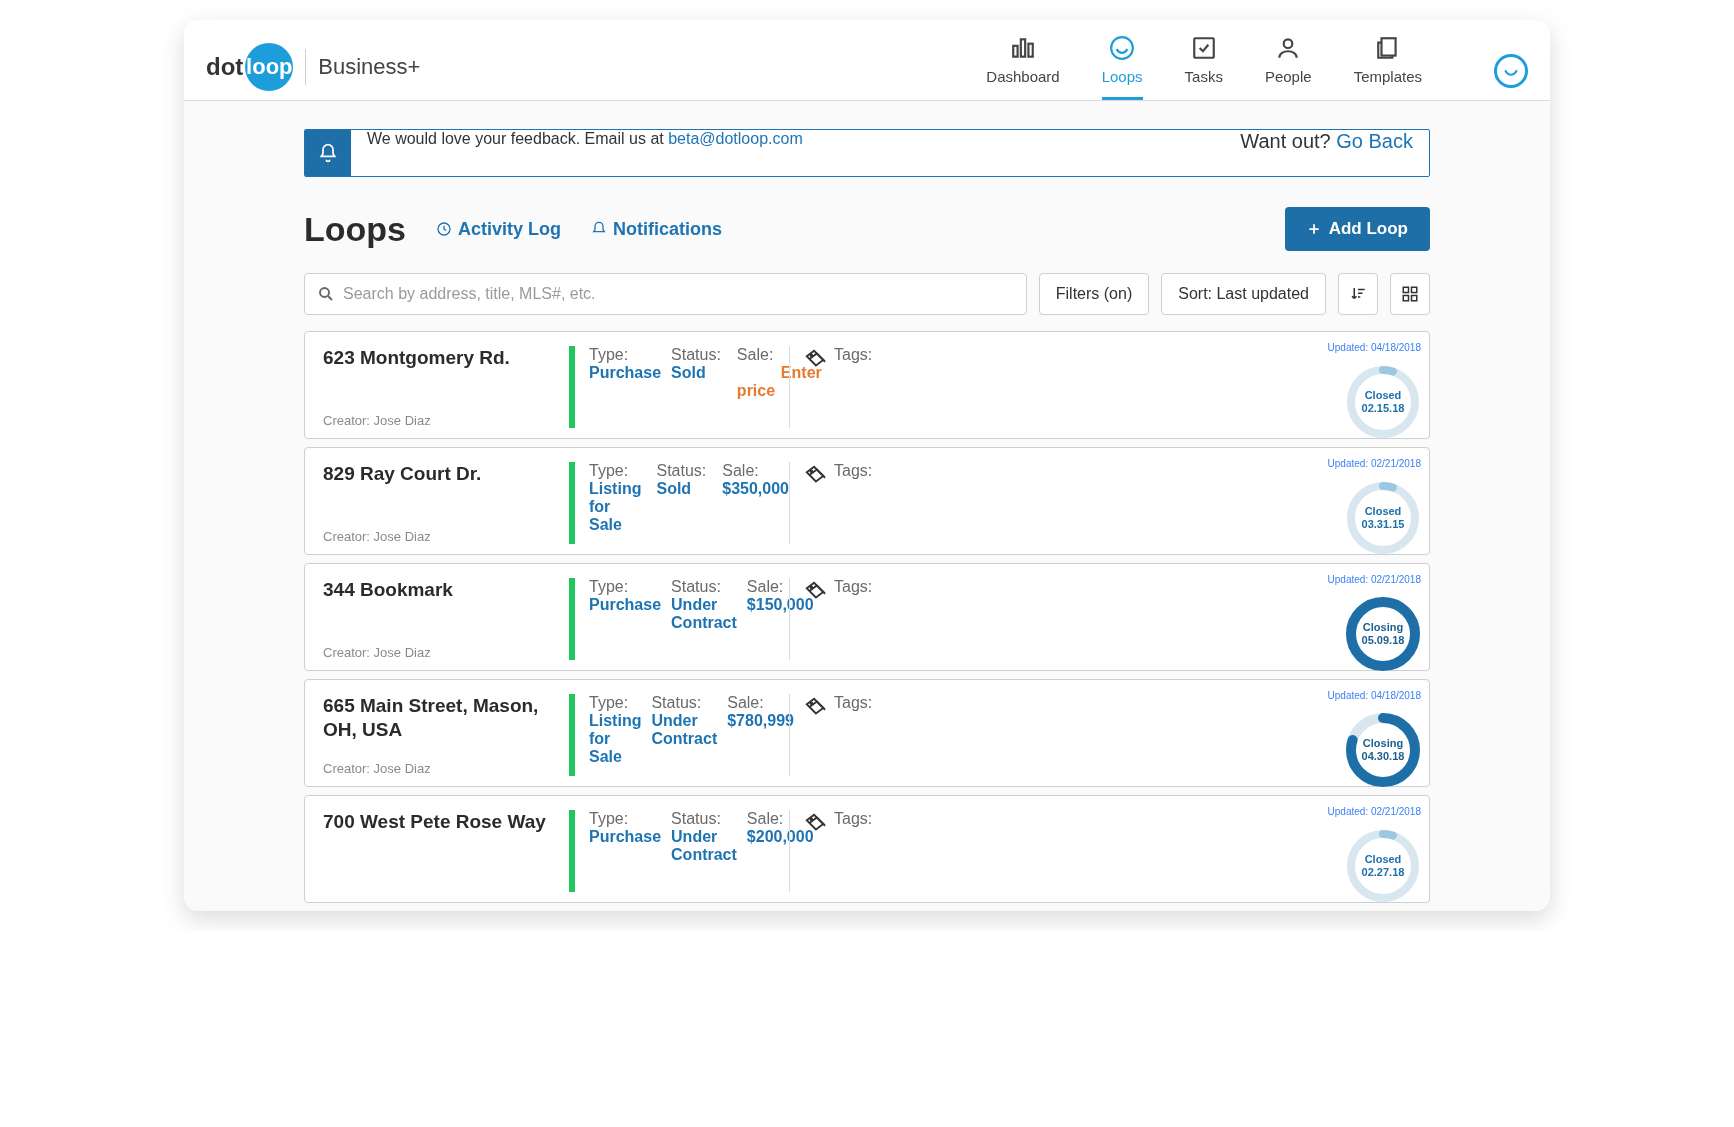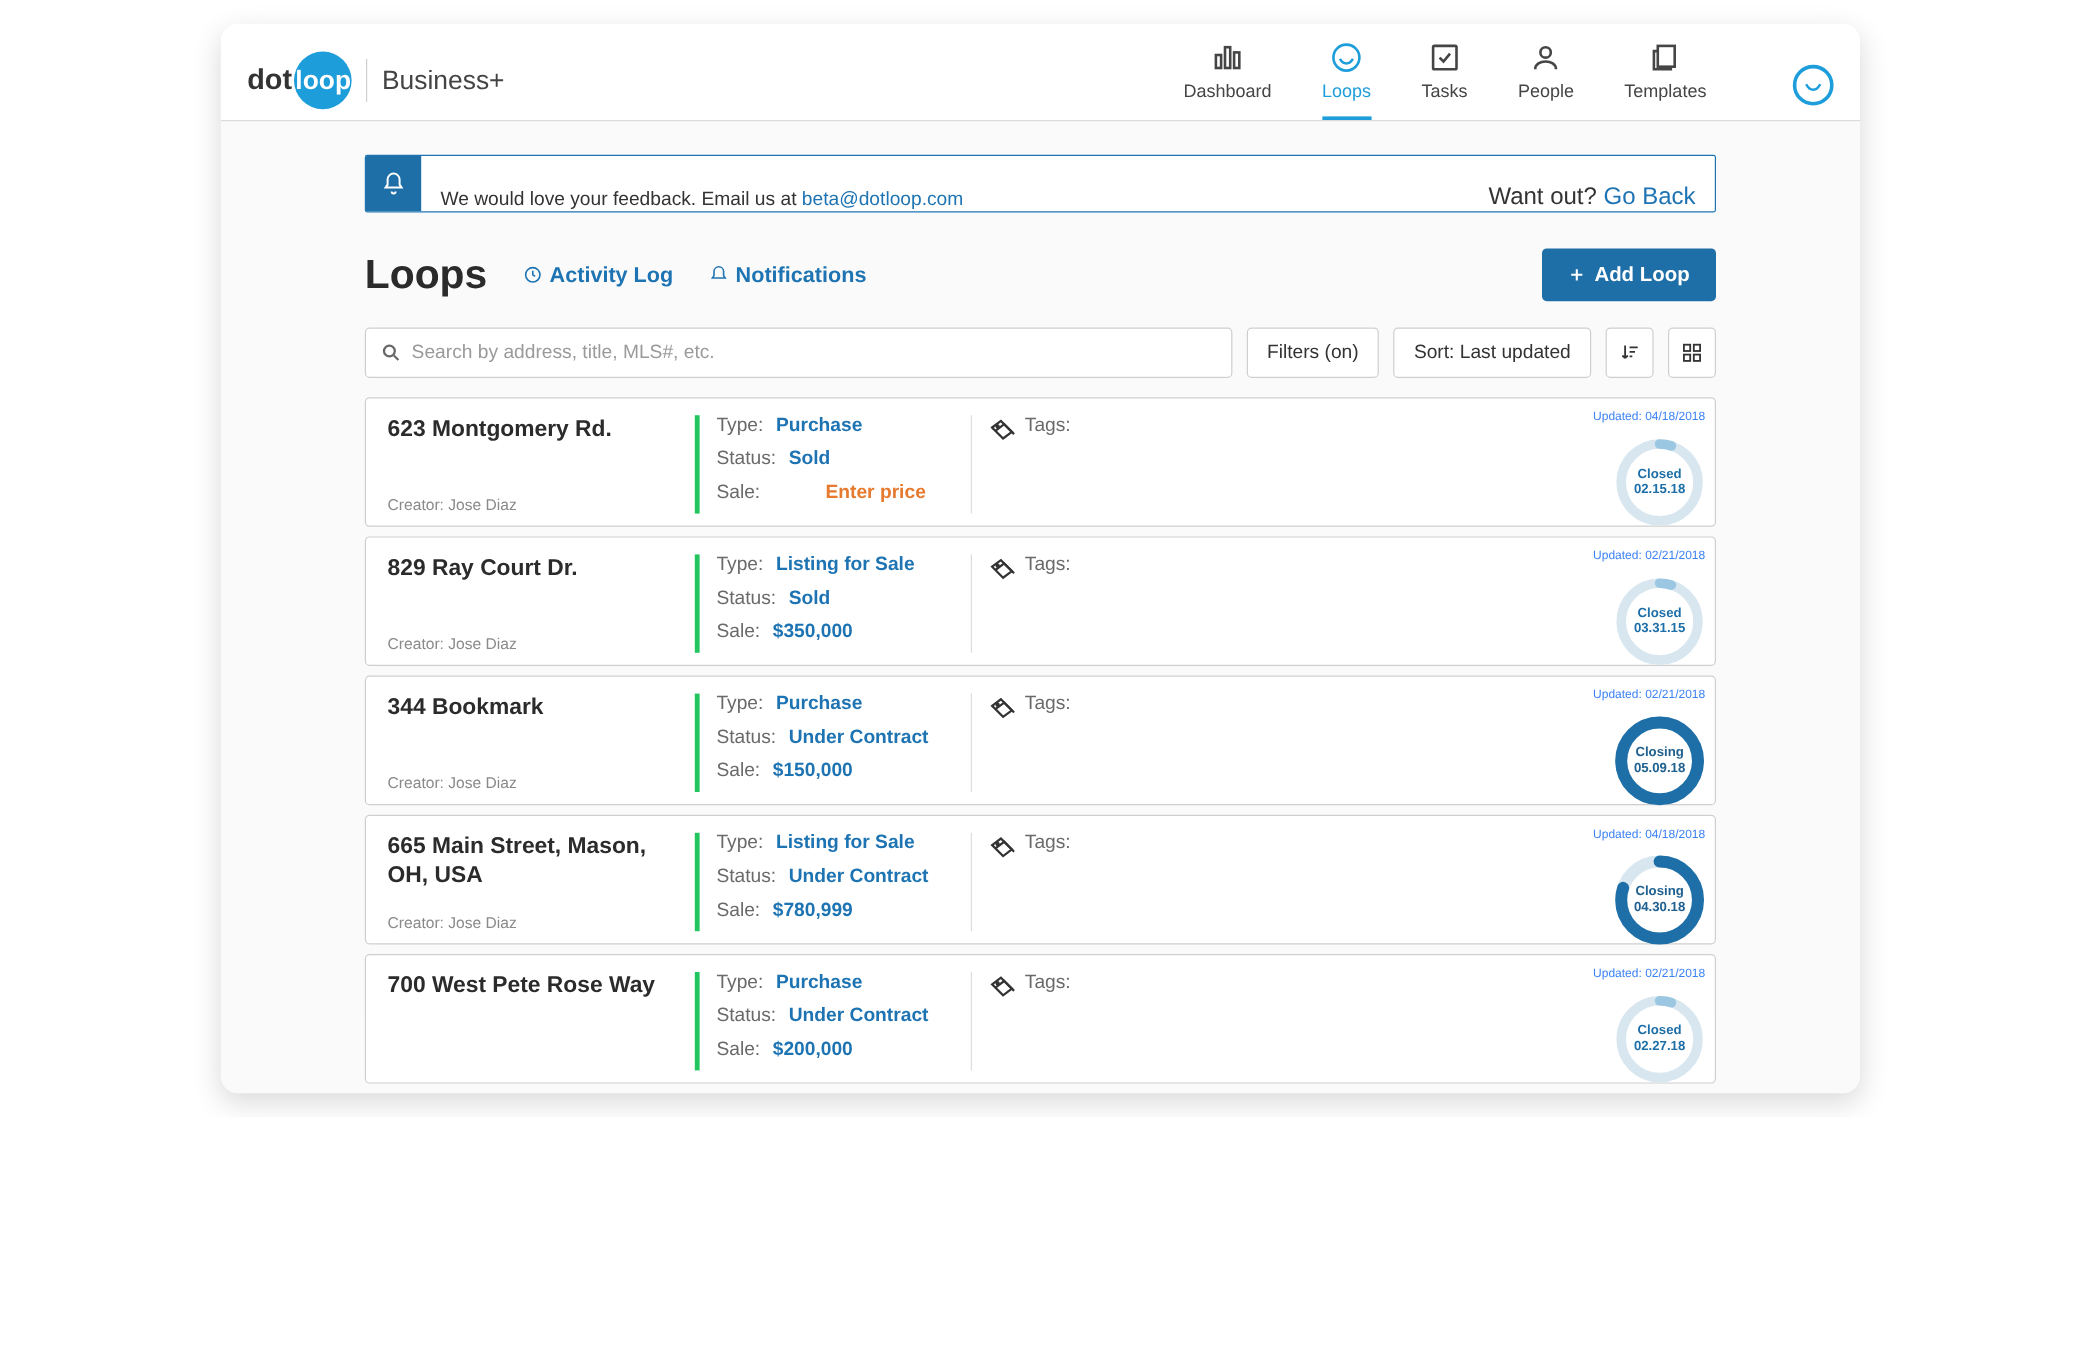--- a/index.html
+++ b/index.html
@@ -49,21 +49,21 @@
   .smile-badge {
     width:34px; height:34px; border-radius:50%;
     border:3px solid #1e9ddb; display:flex; align-items:center; justify-content:center;
     margin-left:30px; margin-bottom:12px;
   }
 
   
   .page { padding: 28px 120px 0 120px; }
 
   .alert {
-    display:flex; align-items:flex-end; border:1px solid #1e74b3;
+    display:flex; align-items:flex-start; border:1px solid #1e74b3;
     background:#fff; border-radius:2px; overflow:hidden; margin-bottom:30px;
   }
   .alert-bell {
     width:46px; height:46px; background:#1e6fa8; color:#fff;
     display:flex; align-items:center; justify-content:center;
   }
   .alert-text { flex:1; padding:0 16px; color:#333; font-size:16px; }
   .alert-text a { color:#1e74b3; text-decoration:none; }
   .alert-right { padding-right:16px; font-size:20px; color:#333; }
   .alert-right a { color:#1e74b3; text-decoration:none; }
@@ -92,27 +92,27 @@
     border:1px solid #cfcfcf; border-radius:4px; background:#fff;
     padding:0 16px; height:42px; display:flex; align-items:center;
     font-size:16px; color:#333; cursor:pointer; gap:6px;
   }
 
   
   .card {
     position:relative;
     border:1px solid #cfcfcf; border-radius:4px; background:#fff;
     margin-bottom:8px; padding:14px 10px 10px 18px;
-    display:grid; grid-template-columns: 246px 220px 1fr; column-gap:10px;
+    display:grid; grid-template-columns: 246px 220px 1fr; 
     min-height:108px;
   }
   .card .col-left { display:flex; flex-direction:column; justify-content:space-between; padding-right:10px; }
   .card .addr { font-size:19px; font-weight:700; color:#2b2b2b; line-height:1.25; }
   .card .creator { font-size:13px; color:#8a8a8a; margin-top:8px; }
-  .card .col-mid { border-left:4px solid #22c55e; padding-left:14px; font-size:16px; display:flex; flex-direction:column; gap:10px; }
+  .card .col-mid { border-left:6px solid #22c55e; padding-left:14px; font-size:16px; display:flex; flex-direction:row; gap:10px; }
   .kv-label { color:#6a6a6a; margin-right:6px; }
   .kv-link { color:#1e74b3; font-weight:600; }
   .kv-warn { color:#e67a2e; font-weight:600;margin-left:44px; }
   .card .col-right {
     border-left:1px solid #dcdcdc; padding-left:14px; font-size:16px; color:#6a6a6a;
     display:flex; align-items:flex-start; gap:8px;
   }
   .tag-ico { font-size:20px; color:#333; margin-top:2px; }
   .card .updated {
     position:absolute; top:10px; right:8px;

